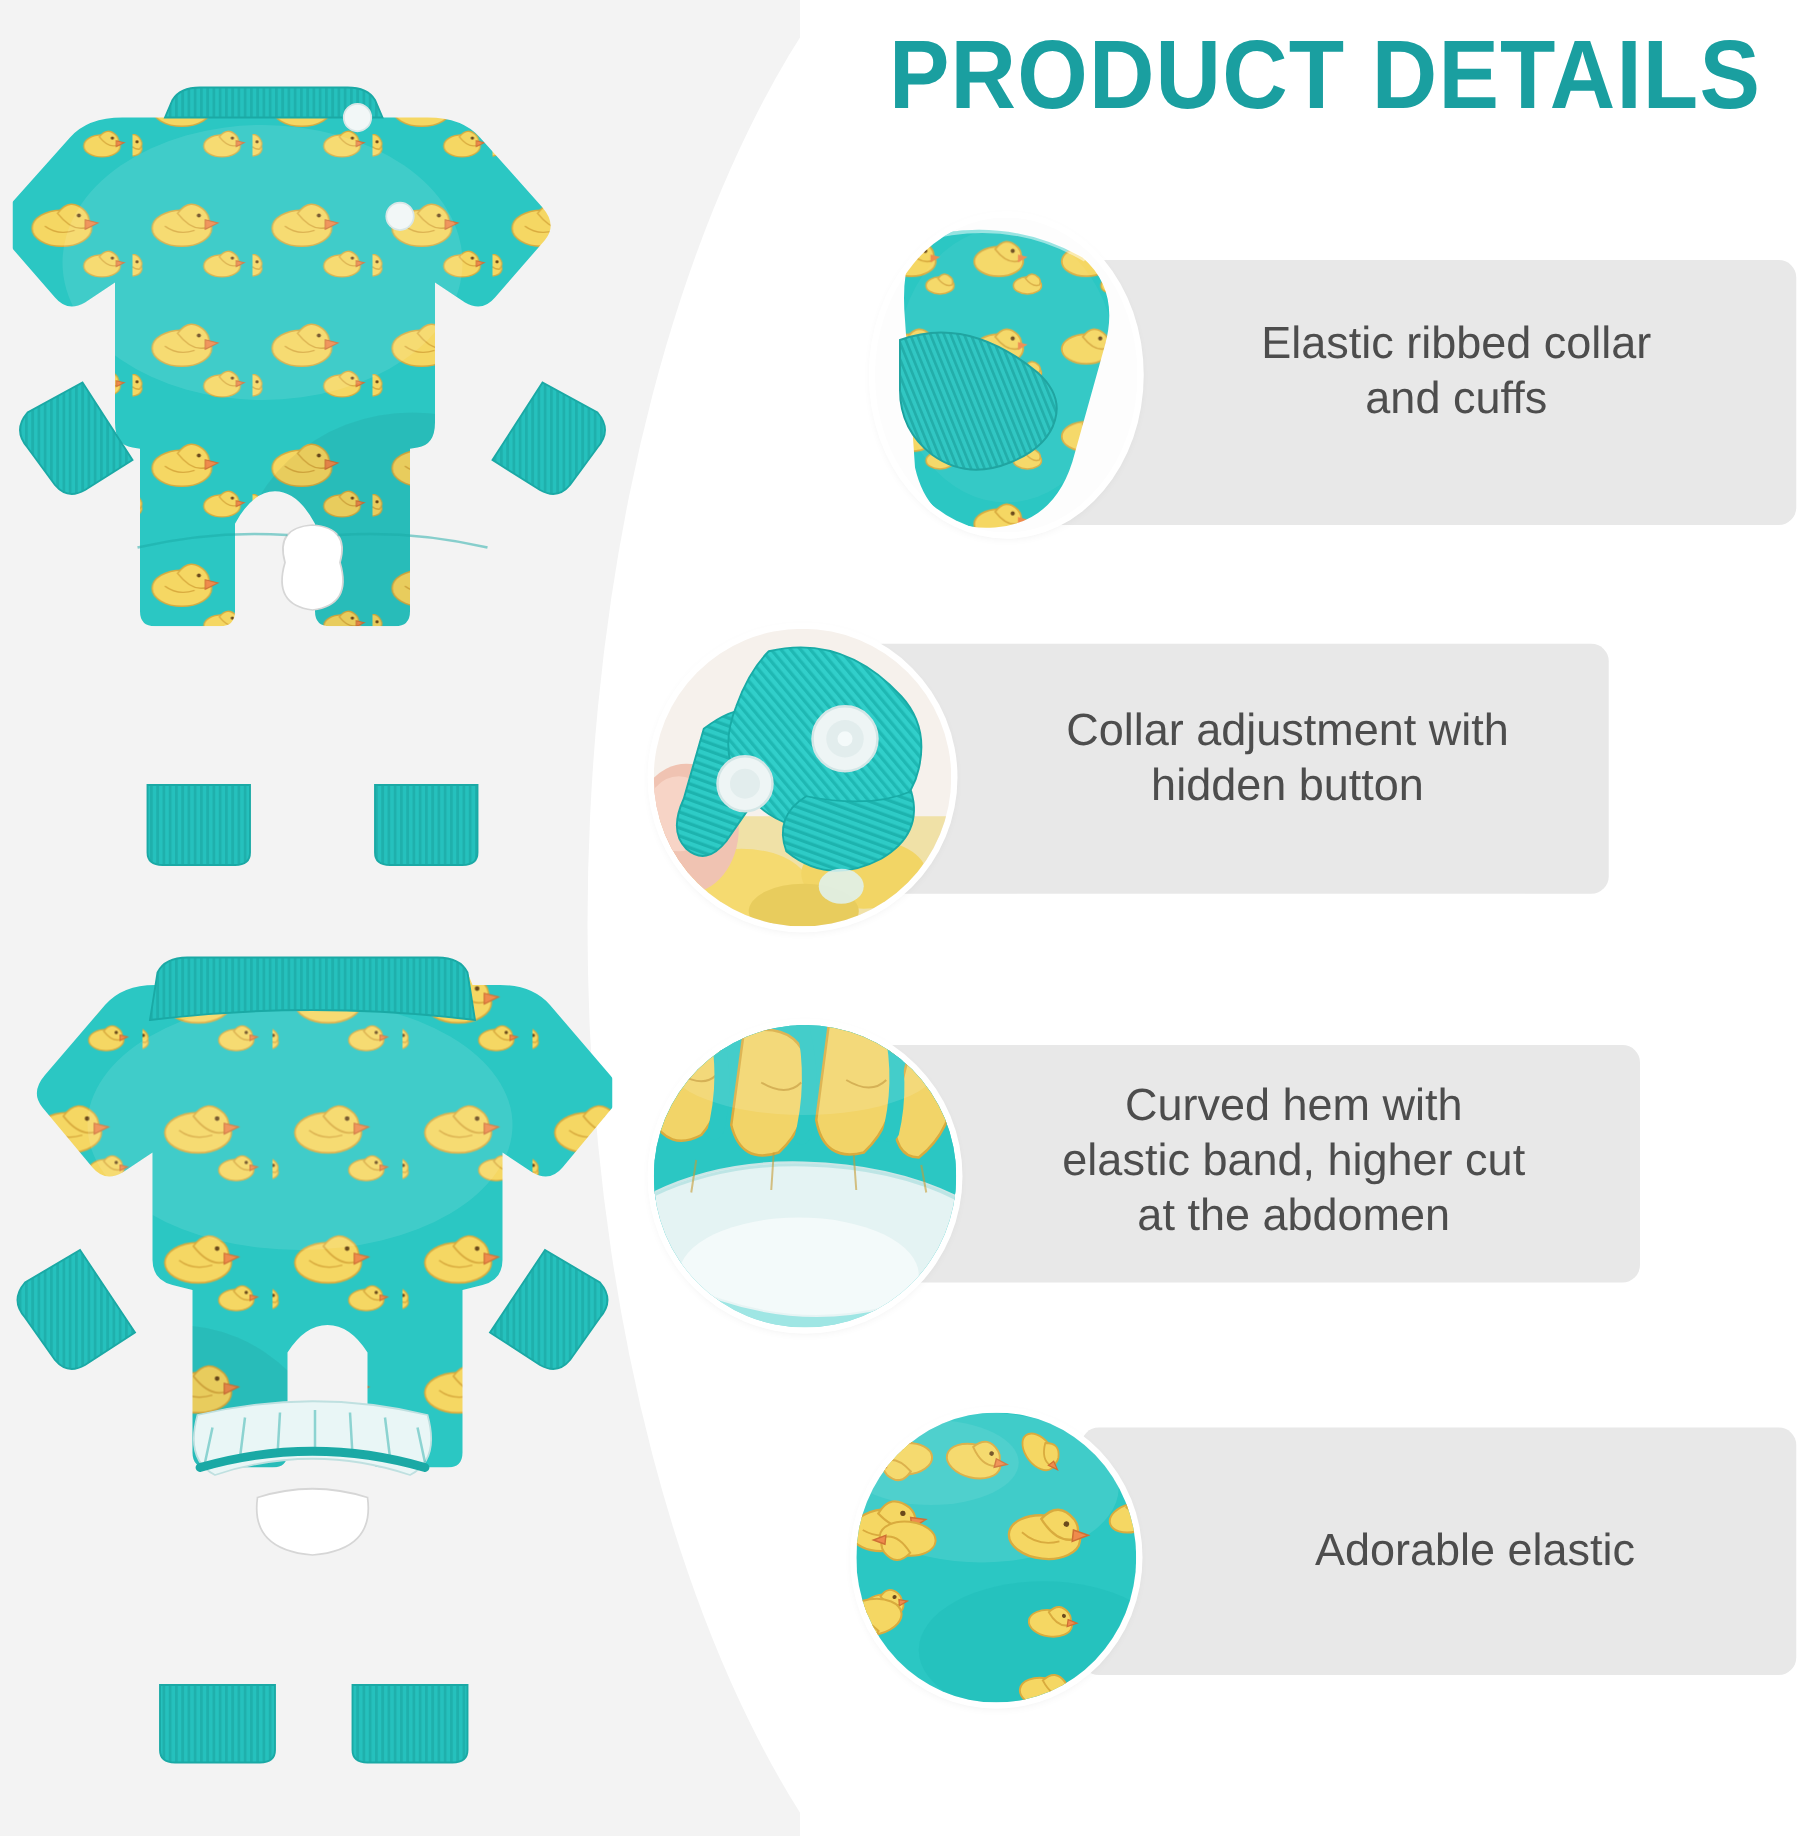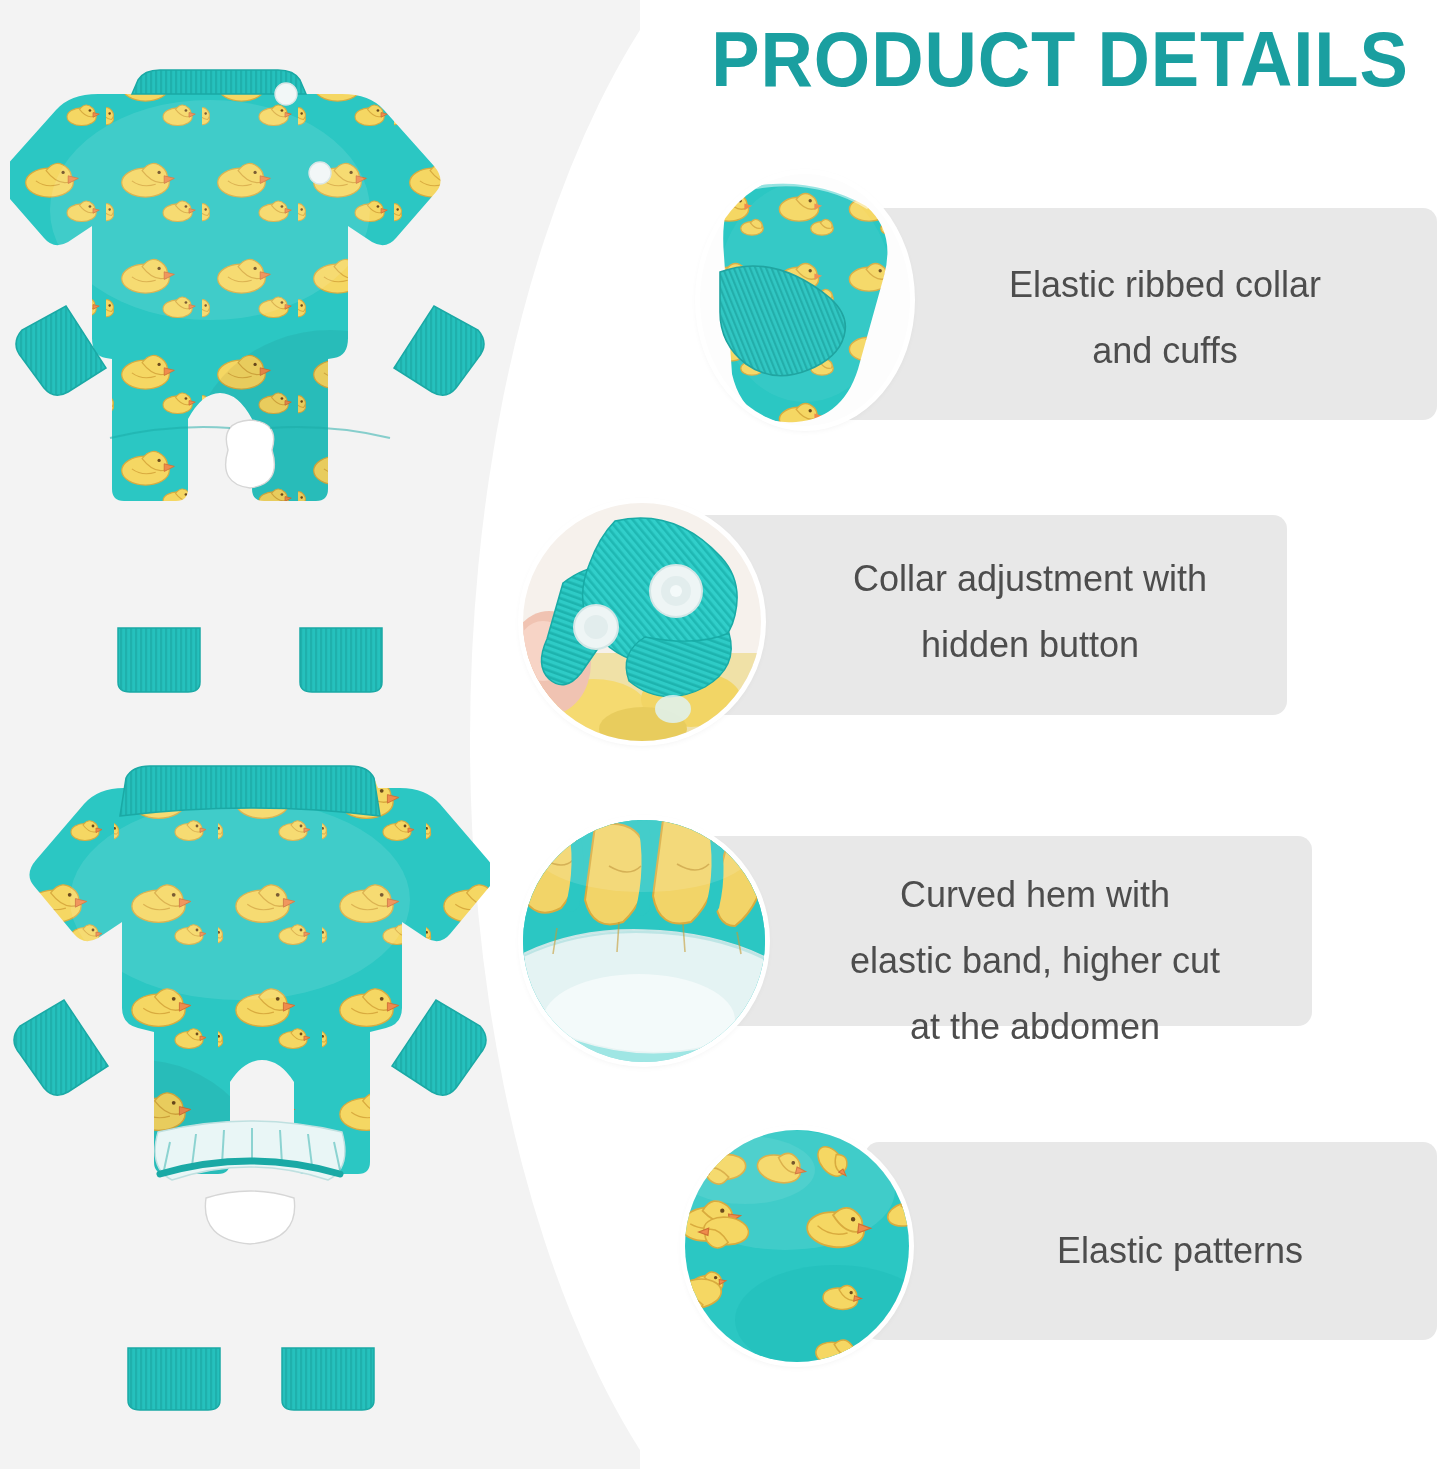--- a/index.html
+++ b/index.html
@@ -46,21 +46,21 @@
   
   .banner{
     position:absolute;
     background:#e8e8e8;
     border-radius:14px;
   }
   .banner-text{
     position:absolute;
     color:#4d4d4d;
     font-size:36px;
-    line-height:66px;
+    line-height:44px;
     text-align:center;
     white-space:pre-line;
   }
   .circle{
     position:absolute;
     border-radius:50%;
     overflow:hidden;
     background:#ffffff;
     box-shadow:0 0 0 5px #ffffff, 0 2px 9px rgba(0,0,0,0.12);
   }
@@ -259,21 +259,21 @@
         <circle cx="153" cy="88" r="15" fill="#e2eded"></circle>
         <circle cx="153" cy="88" r="6" fill="#f4fafa"></circle>
       </g>
       <g>
         <circle cx="73" cy="124" r="22" fill="#eef5f5" stroke="#d3e6e6" stroke-width="2"></circle>
         <circle cx="73" cy="124" r="12" fill="#e2eded"></circle>
       </g>
       <ellipse cx="150" cy="206" rx="18" ry="14" fill="#dff2f2" opacity="0.85"></ellipse>
     </svg>
   </div>
-  <div class="banner-text" style="left:770px; top:546px; width:520px;text-align:center;">Collar adjustment with
+  <div class="banner-text" style="left:770px; top:562px; width:520px;text-align:center;">Collar adjustment with
 hidden button</div>
 
   <div class="banner" style="left:700px; top:836px; width:612px; height:190px;"></div>
   <div class="circle" style="left:523px; top:820px; width:242px; height:242px;">
     <svg width="242" height="242" viewBox="0 0 242 242">
       <rect width="242" height="242" fill="#2bc7c3"></rect>
 
       <g>
         <rect x="0" y="0" width="242" height="140" fill="#2bc7c3"></rect>
         <g fill="#f2d468" stroke="#d9ab3e" stroke-width="2">
@@ -378,15 +378,15 @@
           <path d="M26 22 q12 -16 26 -2 q6 7 2 15 q-14 5 -28 -13z" fill="#f5d763" stroke="#d9ab3e" stroke-width="2"></path>
         </g>
         <g transform="translate(134,196) scale(0.7) rotate(10)">
           <ellipse cx="30" cy="36" rx="28" ry="17" fill="#f5d763" stroke="#d9ab3e" stroke-width="2.2"></ellipse>
           <path d="M26 22 q12 -16 26 -2 q6 7 2 15 q-14 5 -28 -13z" fill="#f5d763" stroke="#d9ab3e" stroke-width="2.2"></path>
         </g>
       </g>
       <ellipse cx="60" cy="40" rx="70" ry="34" fill="#ffffff" opacity="0.08"></ellipse>
     </svg>
   </div>
-  <div class="banner-text" style="left:945px; top:1218px; width:470px;">Elastic patterns</div>
+  <div class="banner-text" style="left:945px; top:1218px; width:470px;">Adorable elastic</div>
 
 </div>
 
 </body></html>

